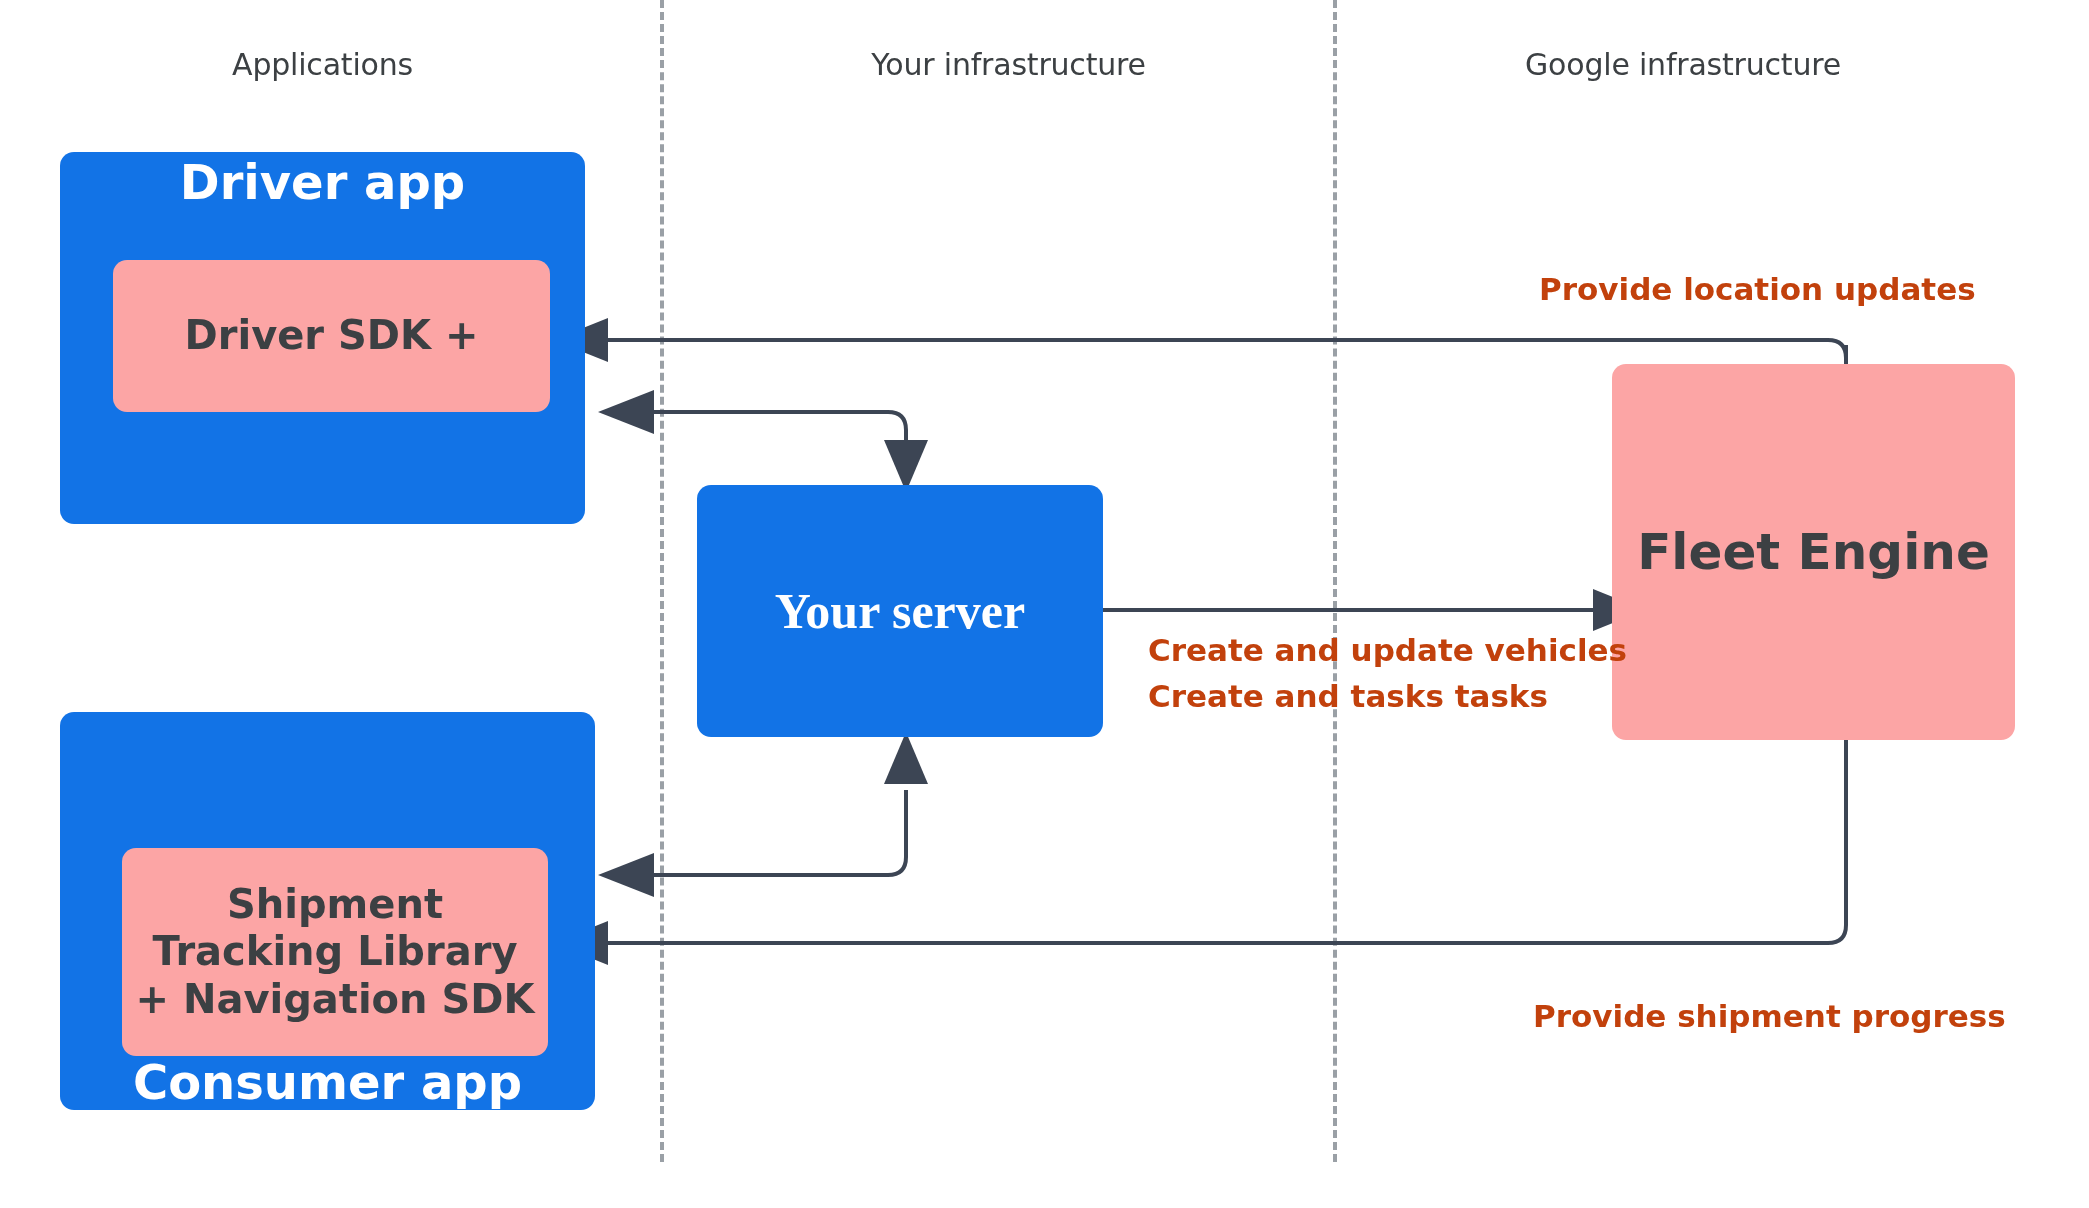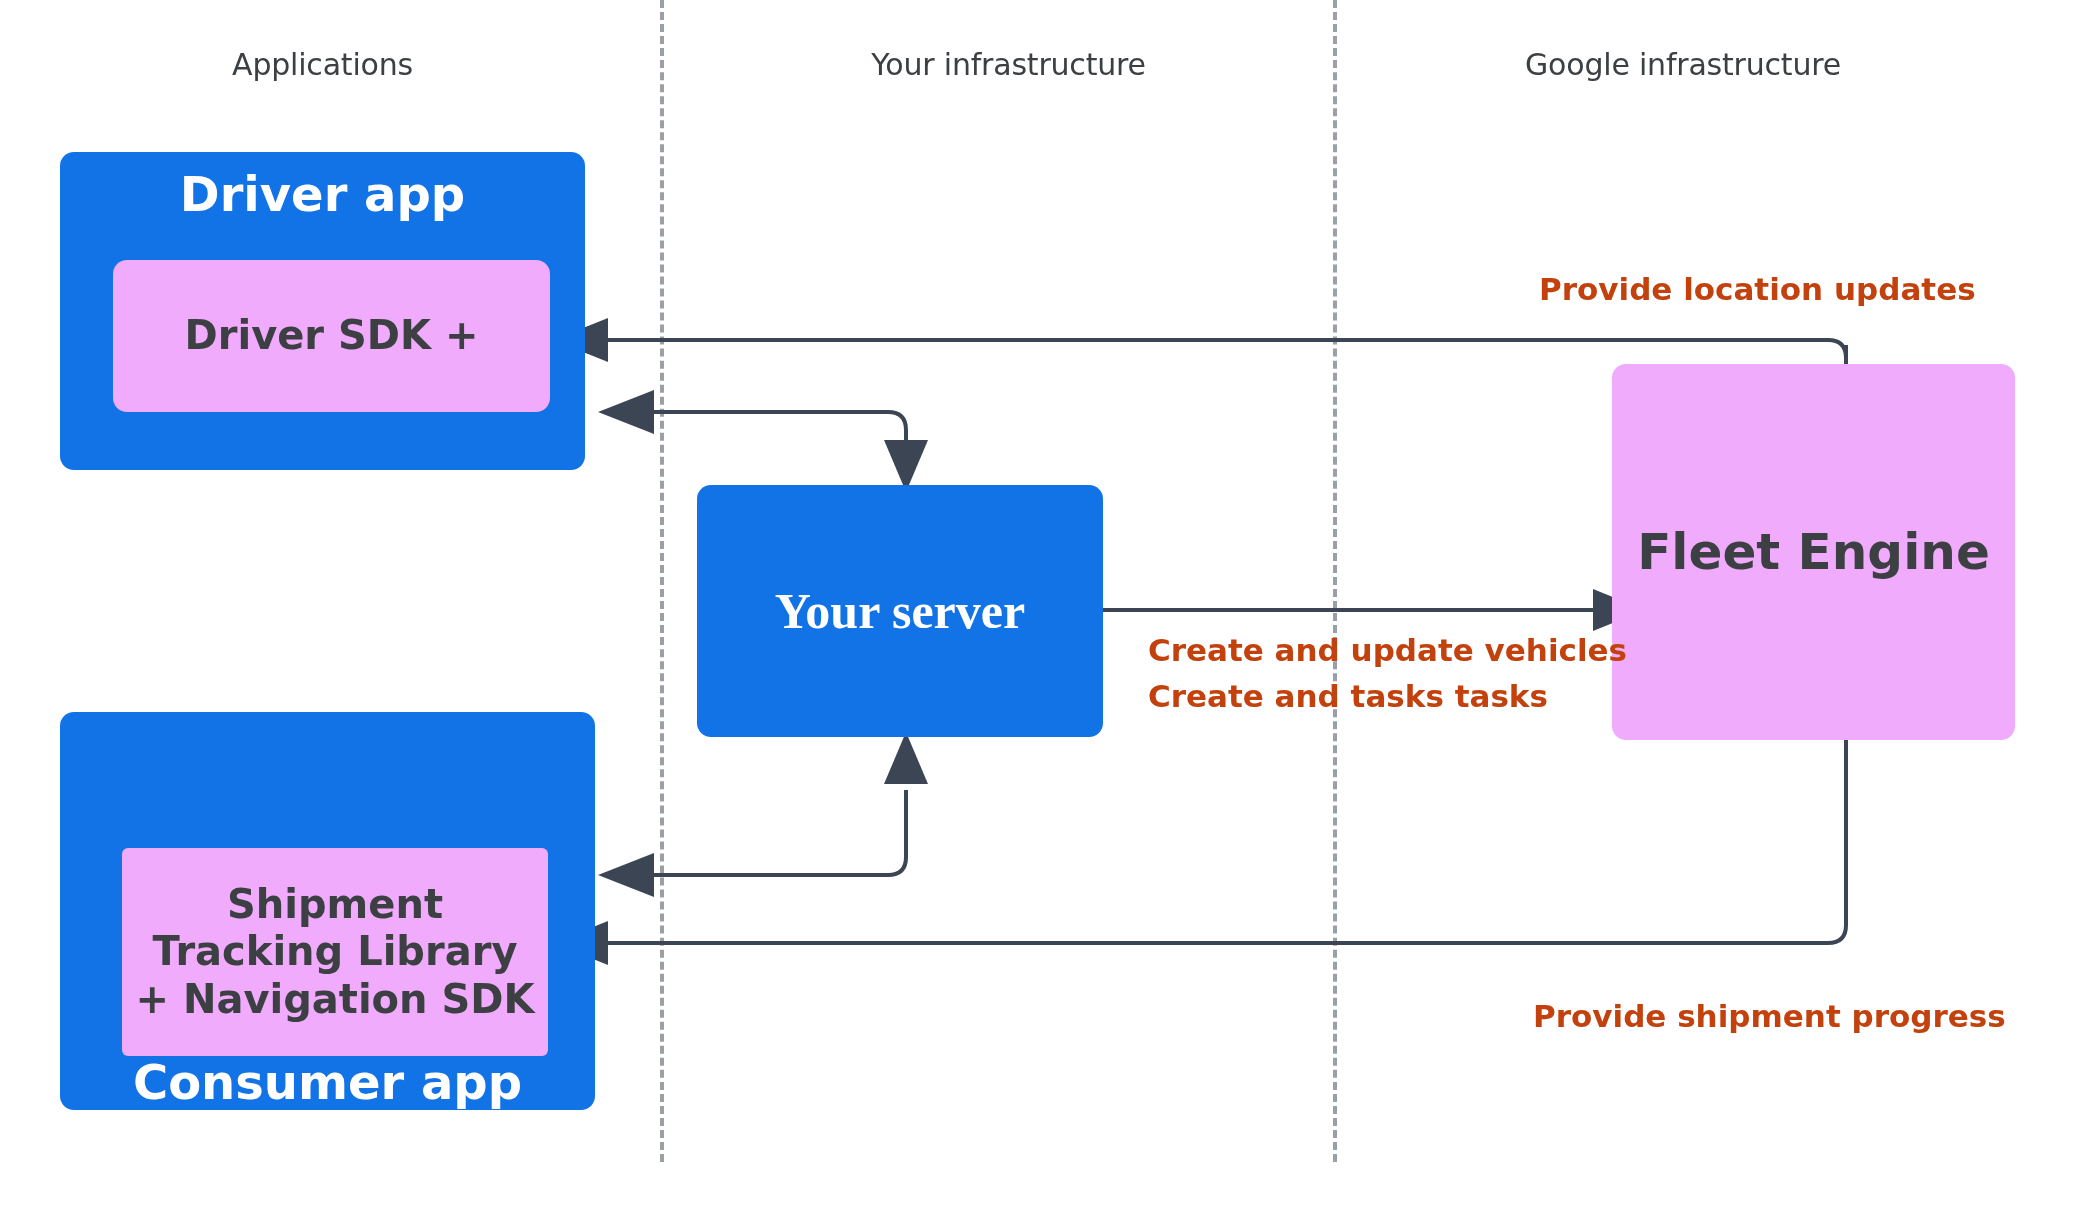--- a/index.html
+++ b/index.html
@@ -50,21 +50,21 @@
   
   .box {
     position: absolute;
     box-sizing: border-box;
     border-radius: 14px;
     display: flex;
     flex-direction: column;
     align-items: center;
   }
   .box-blue   { background: #1273e6; }
-  .box-yellow { background: #f0abfc; }
+  .box-yellow { background: #fca5a5; }
 
   .app-title {
     color: #ffffff;
     font-size: 48px;
     font-weight: 700;
     text-align: center;
     line-height: 1.12;
     white-space: nowrap;
   }
   .sdk-label {
@@ -85,41 +85,40 @@
   .engine-label {
     color: #3c4043;
     font-size: 50px;
     font-weight: 700;
     text-align: center;
     white-space: nowrap;
   }
 
   
   #box-driver-app {
-    left: 60px; top: 152px; width: 525px; height: 318px;
+    left: 60px; top: 152px; width: 525px; height: 372px;
     justify-content: flex-start;
-    padding-top: 16px;
+    padding-top: 4px;
   }
   #box-driver-sdk {
     left: 53px; top: 108px; width: 437px; height: 152px;
     justify-content: center;
     position: absolute;
   }
 
   
   #box-consumer-app {
     left: 60px; top: 712px; width: 535px; height: 398px;
     justify-content: flex-end;
     padding-top: 18px;
   }
   #box-tracking-sdk {
     left: 62px; top: 136px; width: 426px; height: 208px;
     justify-content: center;
     position: absolute;
-    border-radius: 6px;
   }
 
   
   #box-your-server {
     left: 697px; top: 485px; width: 406px; height: 252px;
     justify-content: center;
     font-family: Liberation Serif, serif;
   }
 
   

